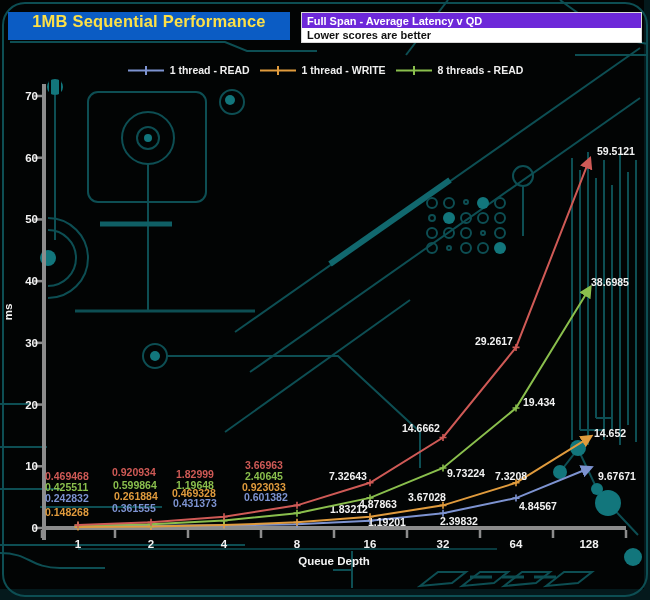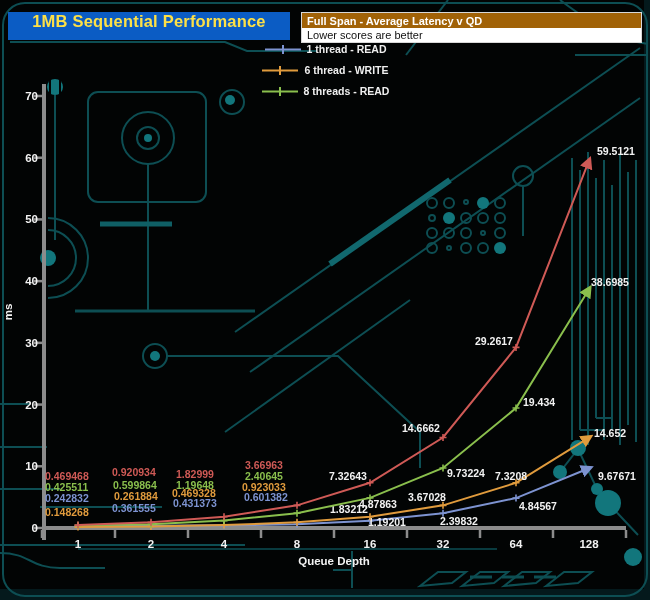--- a/index.html
+++ b/index.html
@@ -15,27 +15,27 @@
   }
   .sub-box{
     position:absolute;left:301px;top:12px;width:341px;
     border:1px solid #d8d8d8;box-sizing:border-box;
   }
   .sub-top{
     height:15px;color:#fff;font-weight:bold;font-size:11px;
     display:flex;align-items:center;padding-left:5px;
   }
   .sub-note{
-    height:14px;background:#fff;color:#111;font-weight:normal;font-size:11px;
+    height:14px;background:#fff;color:#111;font-weight:bold;font-size:11px;
     display:flex;align-items:center;padding-left:5px;
   }
   .legend{
     position:absolute;left:0;top:61px;width:650px;height:18px;
     display:flex;align-items:center;justify-content:center;gap:9px;
-    color:#efefef;font-weight:bold;font-size:10.5px;flex-direction:column;
+    color:#efefef;font-weight:bold;font-size:10.5px;
   }
   .legend-item{display:flex;align-items:center;gap:5px;}
   .legend-item svg{display:block;}
 </style>
 </head>
 <body>
 
 <div class="stage">
 
   <svg class="layer" width="650" height="600" viewBox="0 0 650 600">
@@ -132,36 +132,36 @@
       <circle cx="608" cy="503" r="13"></circle>
         <circle cx="633" cy="557" r="9"></circle>
       <path d="M50,80 v15 M60,80 v15" stroke="#020404" stroke-width="2" fill="none"></path>
     </g>
   </svg>
 
   <div class="title-box" style="background: rgb(11, 92, 196);">
     <span>1MB Sequential Performance</span>
   </div>
   <div class="sub-box">
-    <div class="sub-top" style="background: #a16207;">Full Span - Average Latency v QD</div>
+    <div class="sub-top" style="background: #6d28d9;">Full Span - Average Latency v QD</div>
     <div class="sub-note">Lower scores are better</div>
   </div>
 
   <div class="legend" id="legend">
       <span class="legend-item">
         <svg width="38" height="11">
           <path d="M1,5.5 H37 M19,1 V10 M14,5.5 H24" stroke="#7d93d1" stroke-width="2" fill="none"></path>
         </svg>
         <span>1 thread - READ</span>
       </span>
       <span class="legend-item">
         <svg width="38" height="11">
           <path d="M1,5.5 H37 M19,1 V10 M14,5.5 H24" stroke="#e09b3d" stroke-width="2" fill="none"></path>
         </svg>
-        <span>6 thread - WRITE</span>
+        <span>1 thread - WRITE</span>
       </span>
       <span class="legend-item">
         <svg width="38" height="11">
           <path d="M1,5.5 H37 M19,1 V10 M14,5.5 H24" stroke="#8abf4d" stroke-width="2" fill="none"></path>
         </svg>
         <span>8 threads - READ</span>
       </span>
     </div>
 
   <svg class="layer" id="chart" width="650" height="600" viewBox="0 0 650 600">

